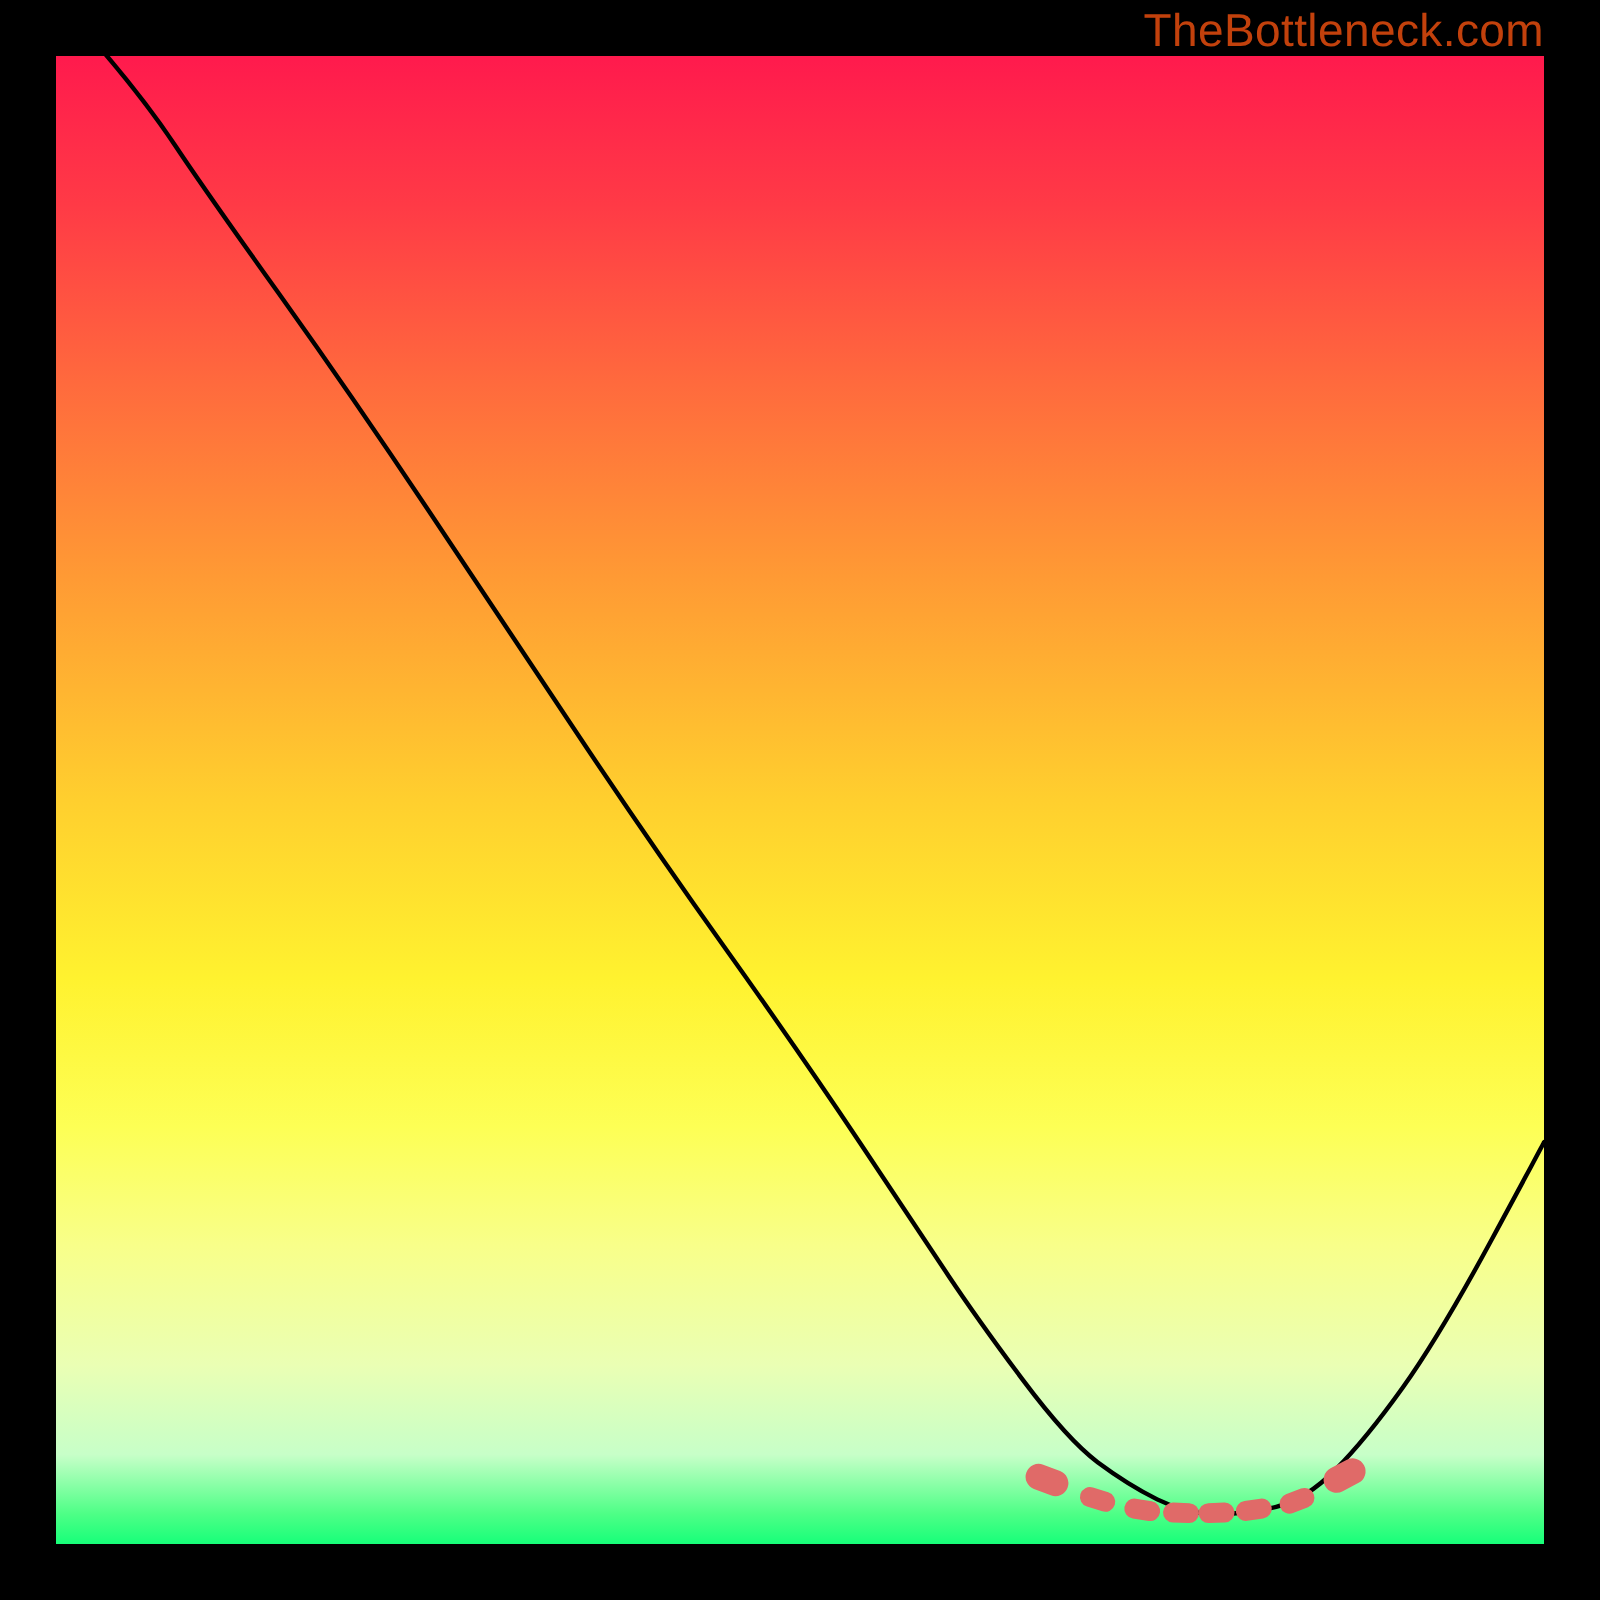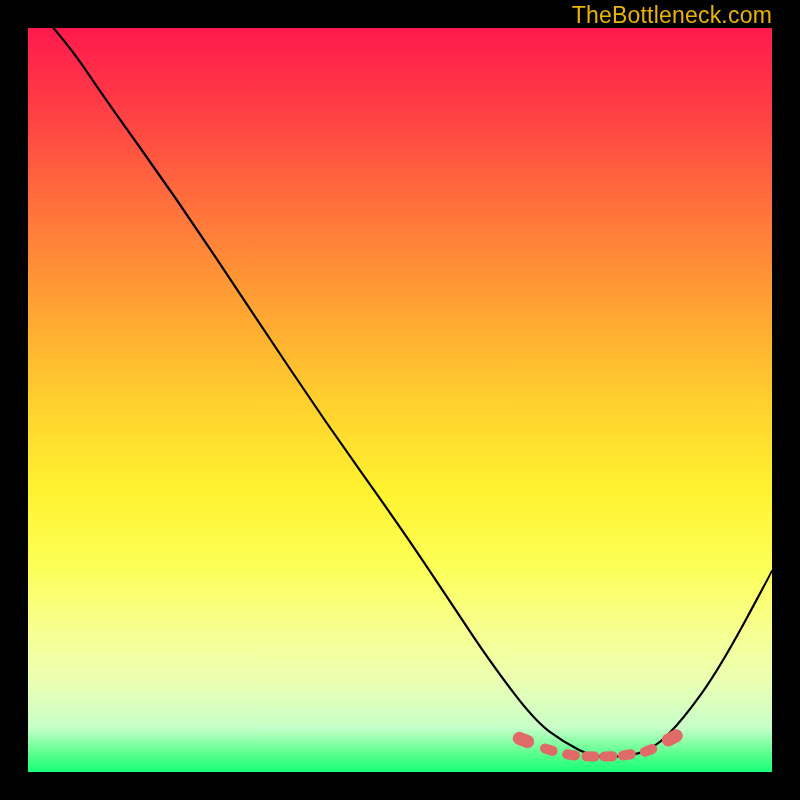--- a/index.html
+++ b/index.html
@@ -39,21 +39,21 @@
   .curve-svg {
     position: absolute;
     inset: 0;
     width: 100%;
     height: 100%;
   }
   .watermark {
     position: absolute;
     top: 2px;
     right: 28px;
-    color: #eab308;
+    color: #c2410c;
     font-size: 23px;
     font-weight: 500;
     letter-spacing: 0.2px;
   }
 </style>
 </head>
 <body>
 
 <div class="watermark">TheBottleneck.com</div>
 

